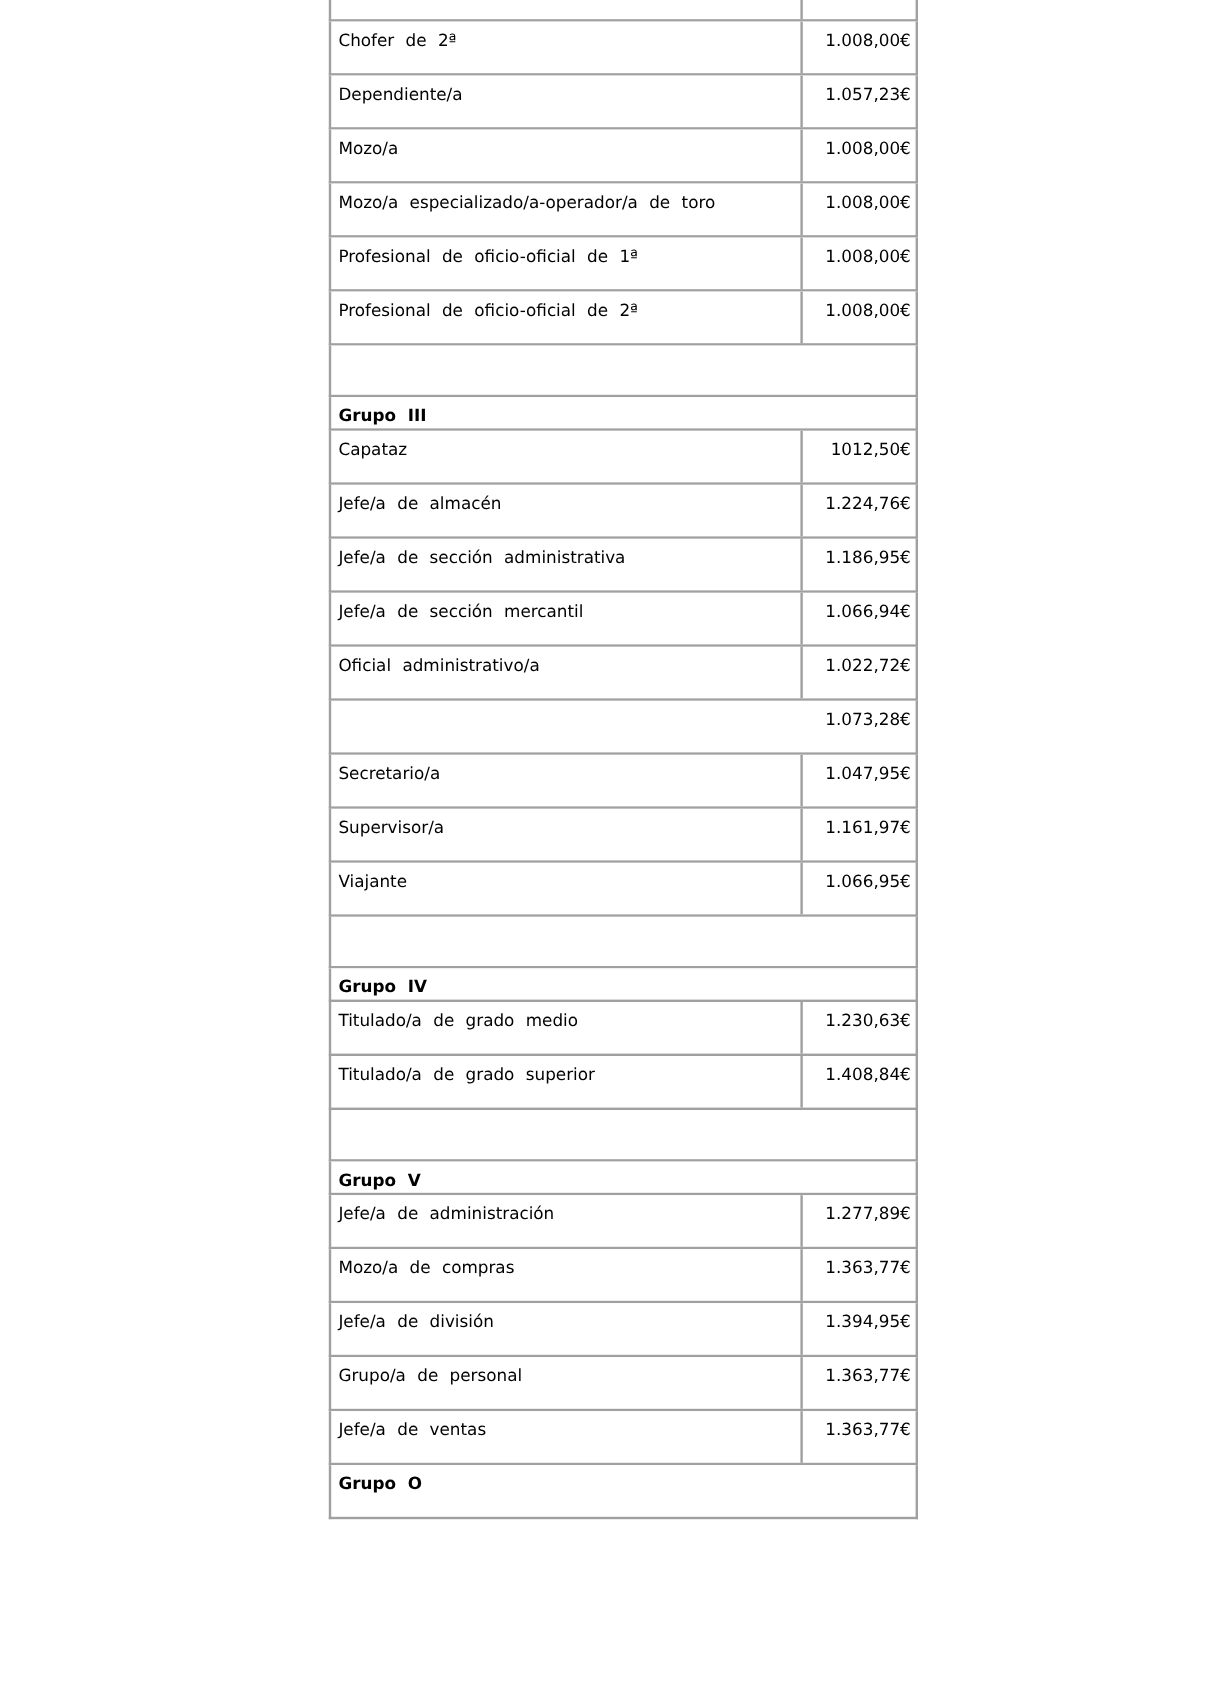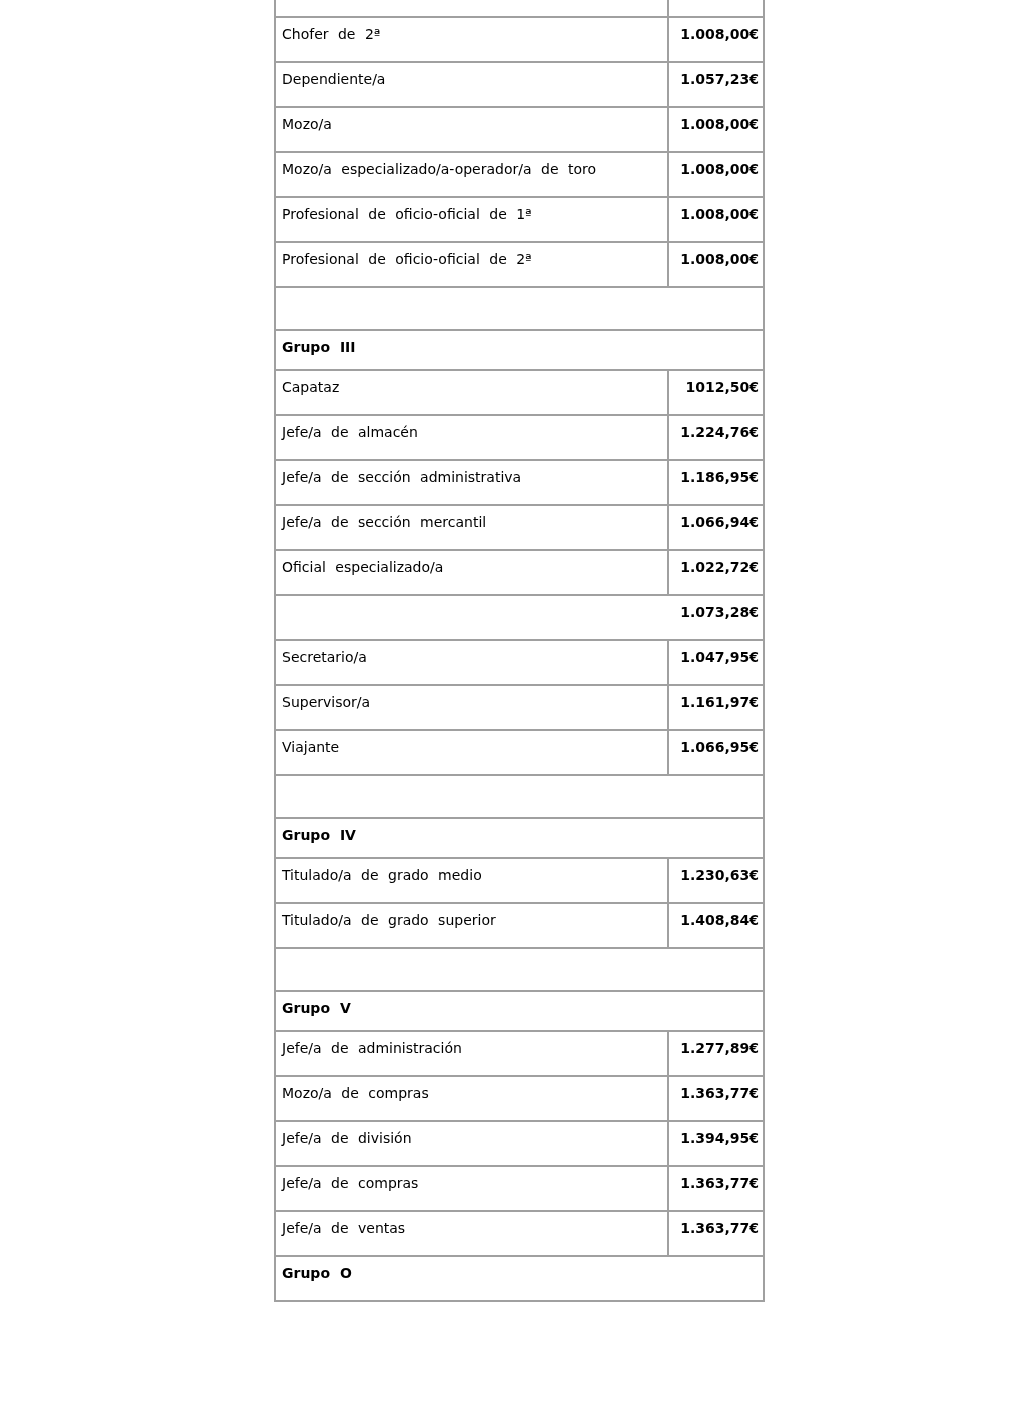--- a/index.html
+++ b/index.html
@@ -49,29 +49,28 @@
   .label-cell {
     width: 393px;
     border-right: 2px solid var(--bc);
   }
   .value-cell {
     flex: 1;
     text-align: right;
     padding-right: 4px;
     padding-left: 2px;
     word-spacing: normal;
-    font-weight: bold;
   }
   .full-cell {
     width: 100%;
   }
   .row-partial { height: 18px; }
   .row-data    { height: 45px; }
   .row-spacer  { height: 43px; }
-  .row-group   { height: 40px; }
+  .row-group   { height: 28px; }
   .row-plain_group { height: 45px; font-weight: bold; }
   .row-group .cell { font-weight: bold; }
 </style>
 </head>
 <body>
 
 <div class="page">
   <div class="salary-table" style="--bc: #a0a0a0;">
       <div class="row row-partial">
         <div class="cell label-cell"></div>
@@ -117,21 +116,21 @@
       </div>
       <div class="row row-data">
         <div class="cell label-cell">Jefe/a de sección administrativa</div>
         <div class="cell value-cell">1.186,95€</div>
       </div>
       <div class="row row-data">
         <div class="cell label-cell">Jefe/a de sección mercantil</div>
         <div class="cell value-cell">1.066,94€</div>
       </div>
       <div class="row row-data">
-        <div class="cell label-cell">Oficial especializado/a</div>
+        <div class="cell label-cell">Oficial administrativo/a</div>
         <div class="cell value-cell">1.022,72€</div>
       </div>
       <div class="row row-data">
         <div class="cell value-cell">1.073,28€</div>
       </div>
       <div class="row row-data">
         <div class="cell label-cell">Secretario/a</div>
         <div class="cell value-cell">1.047,95€</div>
       </div>
       <div class="row row-data">
@@ -168,21 +167,21 @@
       </div>
       <div class="row row-data">
         <div class="cell label-cell">Mozo/a de compras</div>
         <div class="cell value-cell">1.363,77€</div>
       </div>
       <div class="row row-data">
         <div class="cell label-cell">Jefe/a de división</div>
         <div class="cell value-cell">1.394,95€</div>
       </div>
       <div class="row row-data">
-        <div class="cell label-cell">Jefe/a de compras</div>
+        <div class="cell label-cell">Grupo/a de personal</div>
         <div class="cell value-cell">1.363,77€</div>
       </div>
       <div class="row row-data">
         <div class="cell label-cell">Jefe/a de ventas</div>
         <div class="cell value-cell">1.363,77€</div>
       </div>
       <div class="row row-plain_group">
         <div class="cell full-cell">Grupo O</div>
       </div>
     </div>

